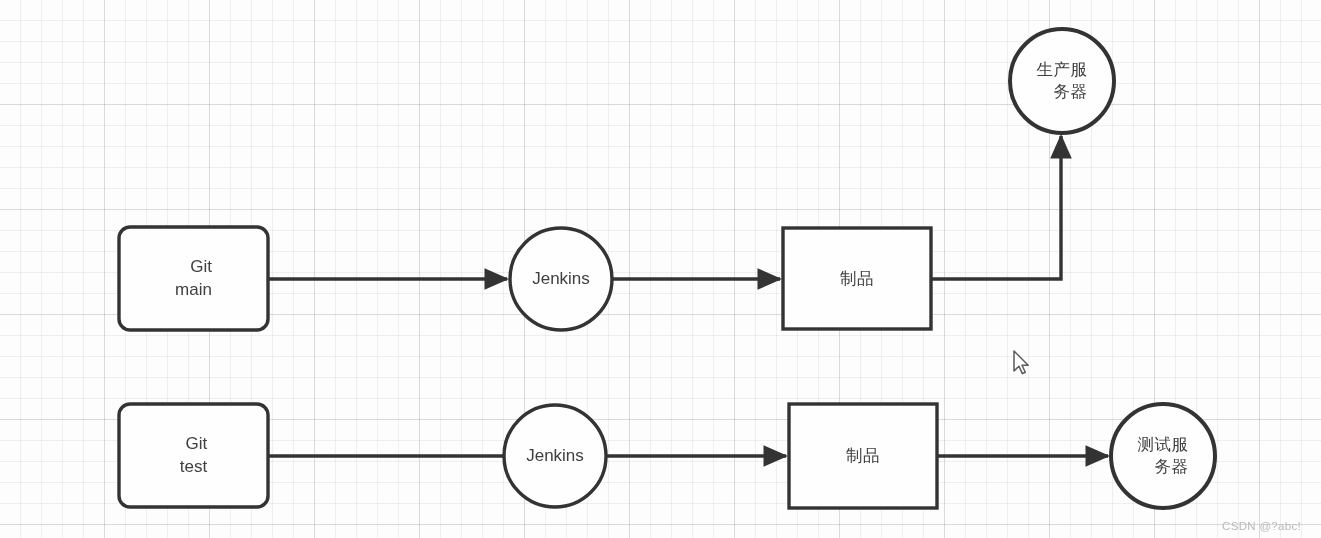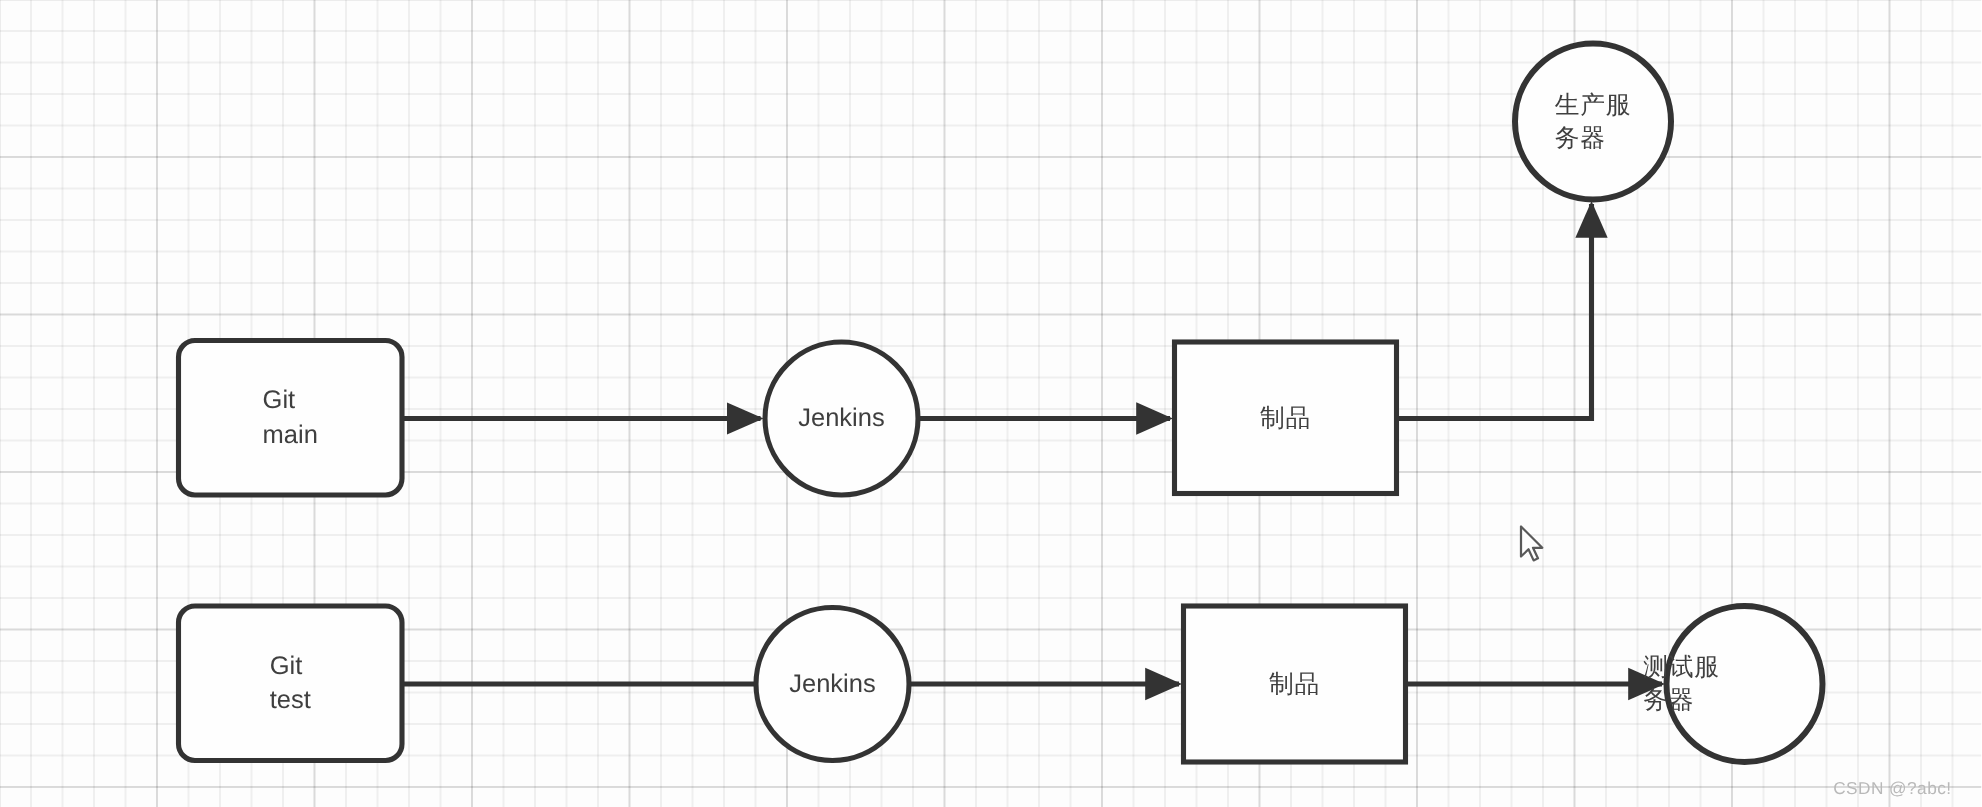--- a/index.html
+++ b/index.html
@@ -36,21 +36,21 @@
   }
   .node-label {
     position: absolute;
     display: flex;
     flex-direction: column;
     align-items: center;
     justify-content: center;
     color: #3f3f3f;
     font-size: 17px;
     line-height: 1.32;
-    text-align: left;
+    text-align: right;
     pointer-events: none;
     white-space: pre-line;
   }
   .cjk {
     font-family: "DejaVu Sans", "Liberation Sans", sans-serif;
     font-size: 16.5px;
     letter-spacing: 0.5px;
   }
   #watermark {
     position: absolute;
@@ -126,21 +126,21 @@
   <div class="node-label cjk" style="left:1010px; top:29px; width:104px; height:104px;">生产服
 务器</div>
 
   <div class="node-label" style="left:119px; top:404px; width:149px; height:103px;">Git
 test</div>
 
   <div class="node-label" style="left:504px; top:405px; width:102px; height:102px;">Jenkins</div>
 
   <div class="node-label cjk" style="left:789px; top:404px; width:148px; height:104px;">制品</div>
 
-  <div class="node-label cjk" style="left:1069px; top:404px; width:104px; height:104px;">测试服
+  <div class="node-label cjk" style="left:1111px; top:404px; width:104px; height:104px;">测试服
 务器</div>
 
   <svg id="cursor" viewBox="0 0 20 28" xmlns="http://www.w3.org/2000/svg">
     <path d="M 3 2 L 3 22 L 8 17.2 L 11.4 24.6 L 14.3 23.2 L 11 16.2 L 17.2 16.2 Z" fill="#ffffff" stroke="#5a5a5a" stroke-width="1.5" stroke-linejoin="round"></path>
   </svg>
 
   <div id="watermark">CSDN @?abc!</div>
 
 </div>
 

